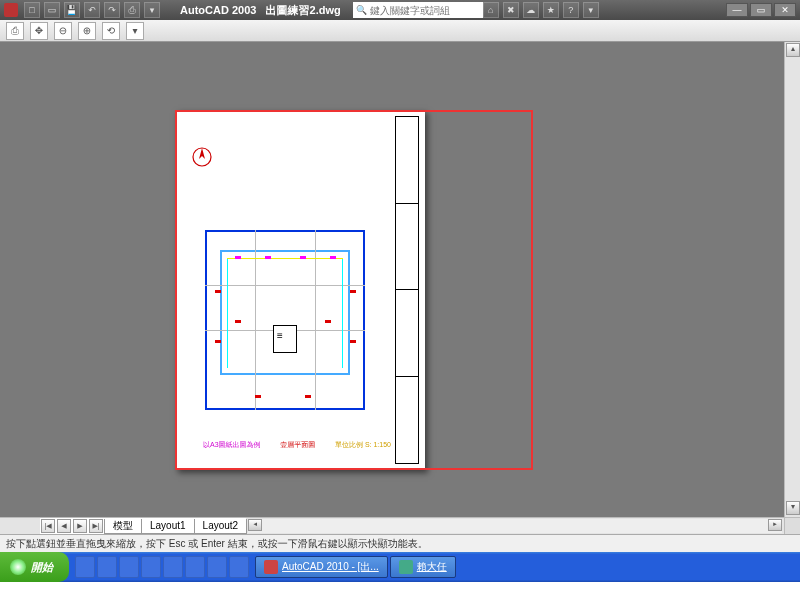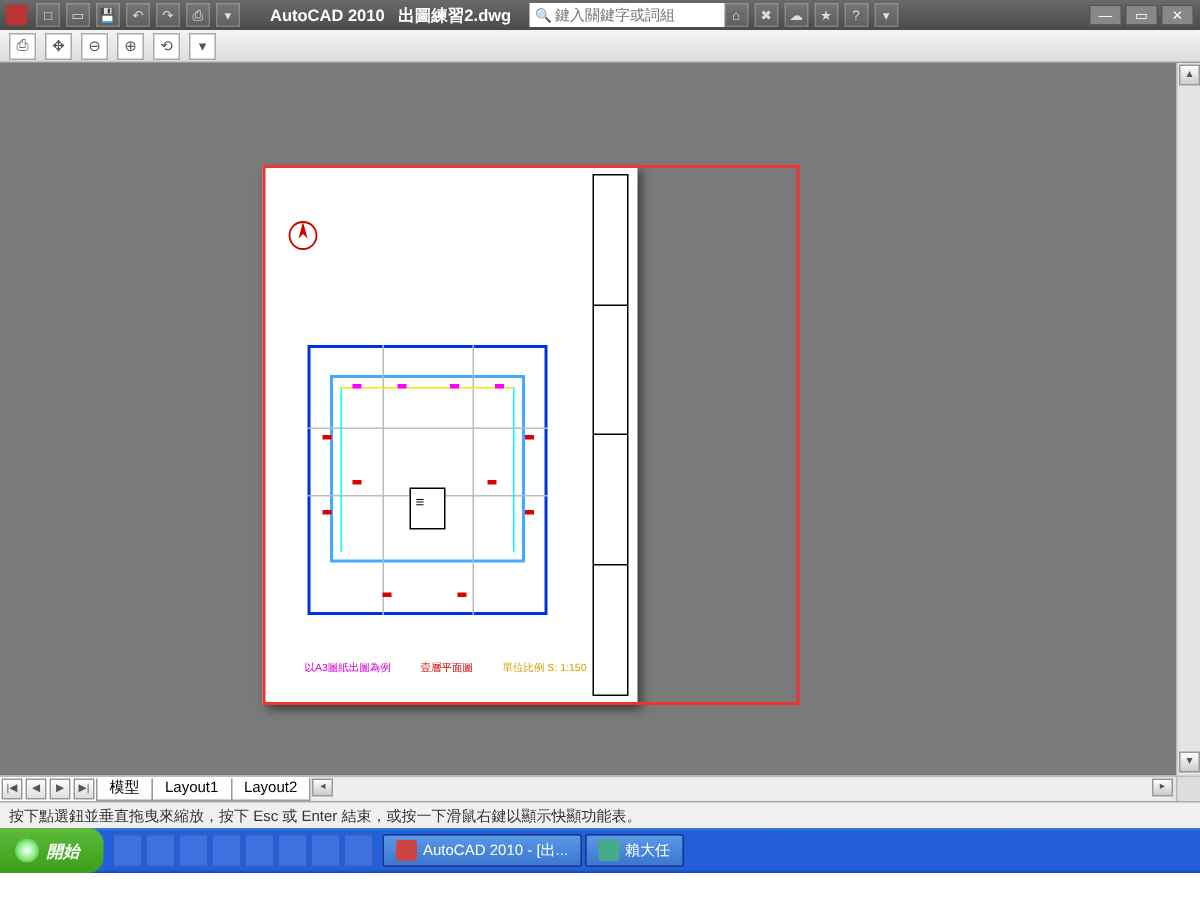--- a/index.html
+++ b/index.html
@@ -21,21 +21,21 @@
 
 .toolbar2 { height: 22px; background: linear-gradient(#f4f4f4,#dcdcdc); border-bottom: 1px solid #999; display: flex; align-items: center; padding: 0 6px; gap: 6px; }
 .toolbar2 .tb { width: 18px; height: 18px; border: 1px solid #aaa; background: #fff; display: flex; align-items: center; justify-content: center; font-size: 10px; color: #555; }
 
 
 .viewport { position: relative; height: 492px; background: #7a7a7a; overflow: hidden; }
 .scroll-v { position: absolute; right: 0; top: 0; width: 16px; height: 100%; background: #e4e4e4; border-left: 1px solid #bbb; }
 .scroll-v .sbtn { width: 14px; height: 14px; margin: 1px; background: linear-gradient(#fefefe,#ccc); border: 1px solid #999; font-size: 8px; text-align: center; color: #555; }
 .scroll-v .sbtn.bot { position: absolute; bottom: 18px; }
 .scroll-h-row { position: absolute; bottom: 0; left: 0; right: 0; height: 17px; background: #e4e4e4; border-top: 1px solid #bbb; display: flex; align-items: center; }
-.tabstrip { display: flex; align-items: center; background: #fff; height: 100%; }
+.tabstrip { display: flex; align-items: center; background: #fff; height: 100%; margin-left: 40px; }
 .tabnav { width: 14px; height: 14px; border: 1px solid #999; background: linear-gradient(#fefefe,#ddd); margin: 0 1px; font-size: 7px; text-align: center; line-height: 12px; color: #555; }
 .tab { padding: 0 8px; height: 15px; border: 1px solid #999; border-top: none; background: #fff; font-size: 10px; line-height: 14px; margin-right: -1px; }
 .tab.active { background: #fff; font-weight: normal; }
 .scroll-h { flex: 1; margin: 0 2px; height: 14px; background: #eee; position: relative; }
 .scroll-h .sbtn { width: 14px; height: 12px; border: 1px solid #999; background: linear-gradient(#fefefe,#ccc); font-size: 7px; text-align: center; position: absolute; top: 0; color: #555; }
 .scroll-h .sbtn.r { right: 0; }
 .scroll-corner { width: 16px; height: 16px; background: #ddd; border-left: 1px solid #bbb; }
 
 
 .sel-box { position: absolute; left: 175px; top: 68px; width: 358px; height: 360px; border: 2px solid #e33; }
@@ -67,41 +67,41 @@
 
 .cmdline { height: 18px; background: #f0f0f0; border-top: 1px solid #aaa; font-size: 10px; padding: 2px 6px; color: #333; }
 
 
 .xpbar { height: 30px; background: linear-gradient(#3a81dd,#245edb 8%,#245edb 92%,#1a49b0); display: flex; align-items: center; color: #fff; font-size: 11px; justify-content: flex-end; }
 .start { height: 100%; padding: 0 16px 0 10px; background: linear-gradient(#5ebb3b,#3a9e1a); display: flex; align-items: center; font-weight: bold; border-radius: 0 10px 10px 0; font-style: italic; }
 .start .orb { width: 16px; height: 16px; background: radial-gradient(#fff,#8e8,#3a9e1a); border-radius: 50%; margin-right: 5px; }
 .ql { display: flex; gap: 2px; margin: 0 6px; }
 .ql .qli { width: 20px; height: 22px; background: rgba(255,255,255,.12); border: 1px solid rgba(0,0,0,.15); border-radius: 2px; }
 .taskbtns { display: flex; gap: 2px; flex: 1; padding-right: 6px; }
-.taskbtn { height: 22px; padding: 0 8px; background: linear-gradient(#5a98e6,#3b77cf); border: 1px solid #1a3a80; border-radius: 2px; display: flex; align-items: center; gap: 4px; font-size: 10px; max-width: 150px; overflow: hidden; white-space: nowrap; }
+.taskbtn { height: 22px; padding: 0 8px; background: linear-gradient(#5a98e6,#3b77cf); border: 1px solid #1a3a80; border-radius: 2px; display: flex; align-items: center; gap: 4px; font-size: 10px; max-width: 150px; overflow: hidden; white-space: nowrap; text-decoration: underline; }
 .taskbtn .ico { width: 14px; height: 14px; background: #c44; border-radius: 2px; }
 .tray { height: 100%; background: linear-gradient(#1a9fee,#0f7fd0); padding: 0 8px; display: flex; align-items: center; gap: 6px; font-size: 10px; }
 .tray .ti { width: 14px; height: 14px; background: rgba(255,255,255,.3); border-radius: 2px; }
 </style>
 </head>
 <body>
 
 <div class="title-bar">
   <div class="app-icon"></div>
   <div class="qat">
     <div class="btn">□</div>
     <div class="btn">▭</div>
     <div class="btn">💾</div>
     <div class="btn">↶</div>
     <div class="btn">↷</div>
     <div class="btn">⎙</div>
     <div class="btn">▾</div>
   </div>
   <span class="title-text">
-    <span>AutoCAD 2010</span>&nbsp;&nbsp;
+    <span>AutoCAD 2003</span>&nbsp;&nbsp;
     <span>出圖練習2.dwg</span>
   </span>
   <div class="search-box">
     <span style="color:#aaa;font-size:9px;margin-right:2px">🔍</span>
     <input placeholder="鍵入關鍵字或詞組" style="">
   </div>
   <div class="rt">
     <div class="btn">⌂</div>
     <div class="btn">✖</div>
     <div class="btn">☁</div>

